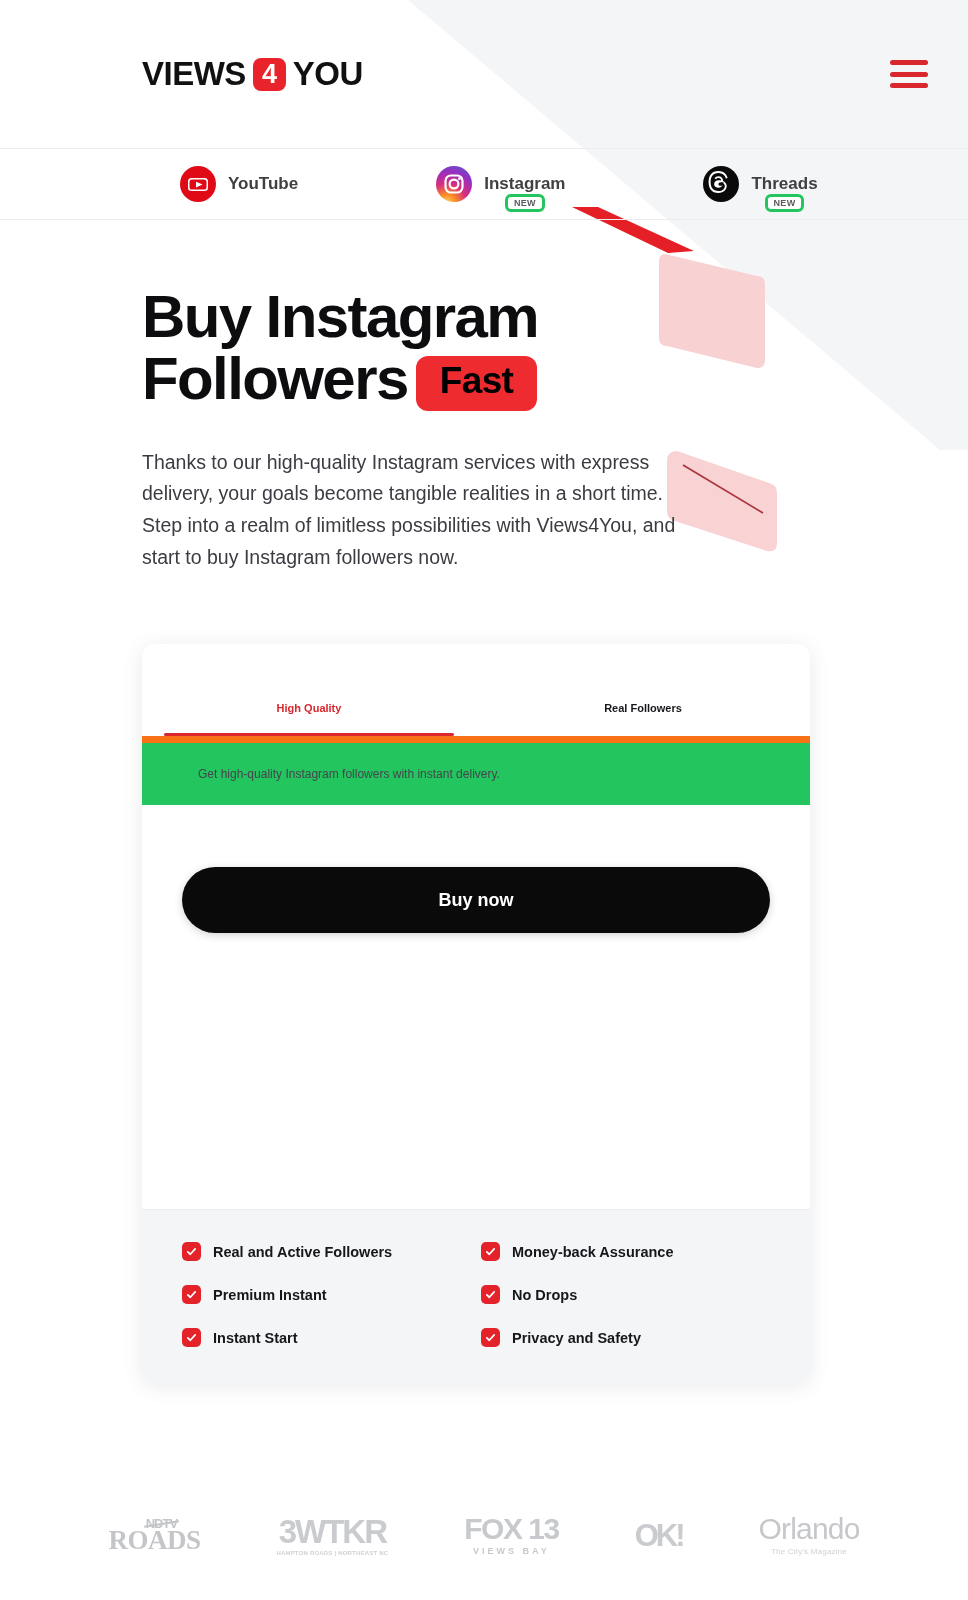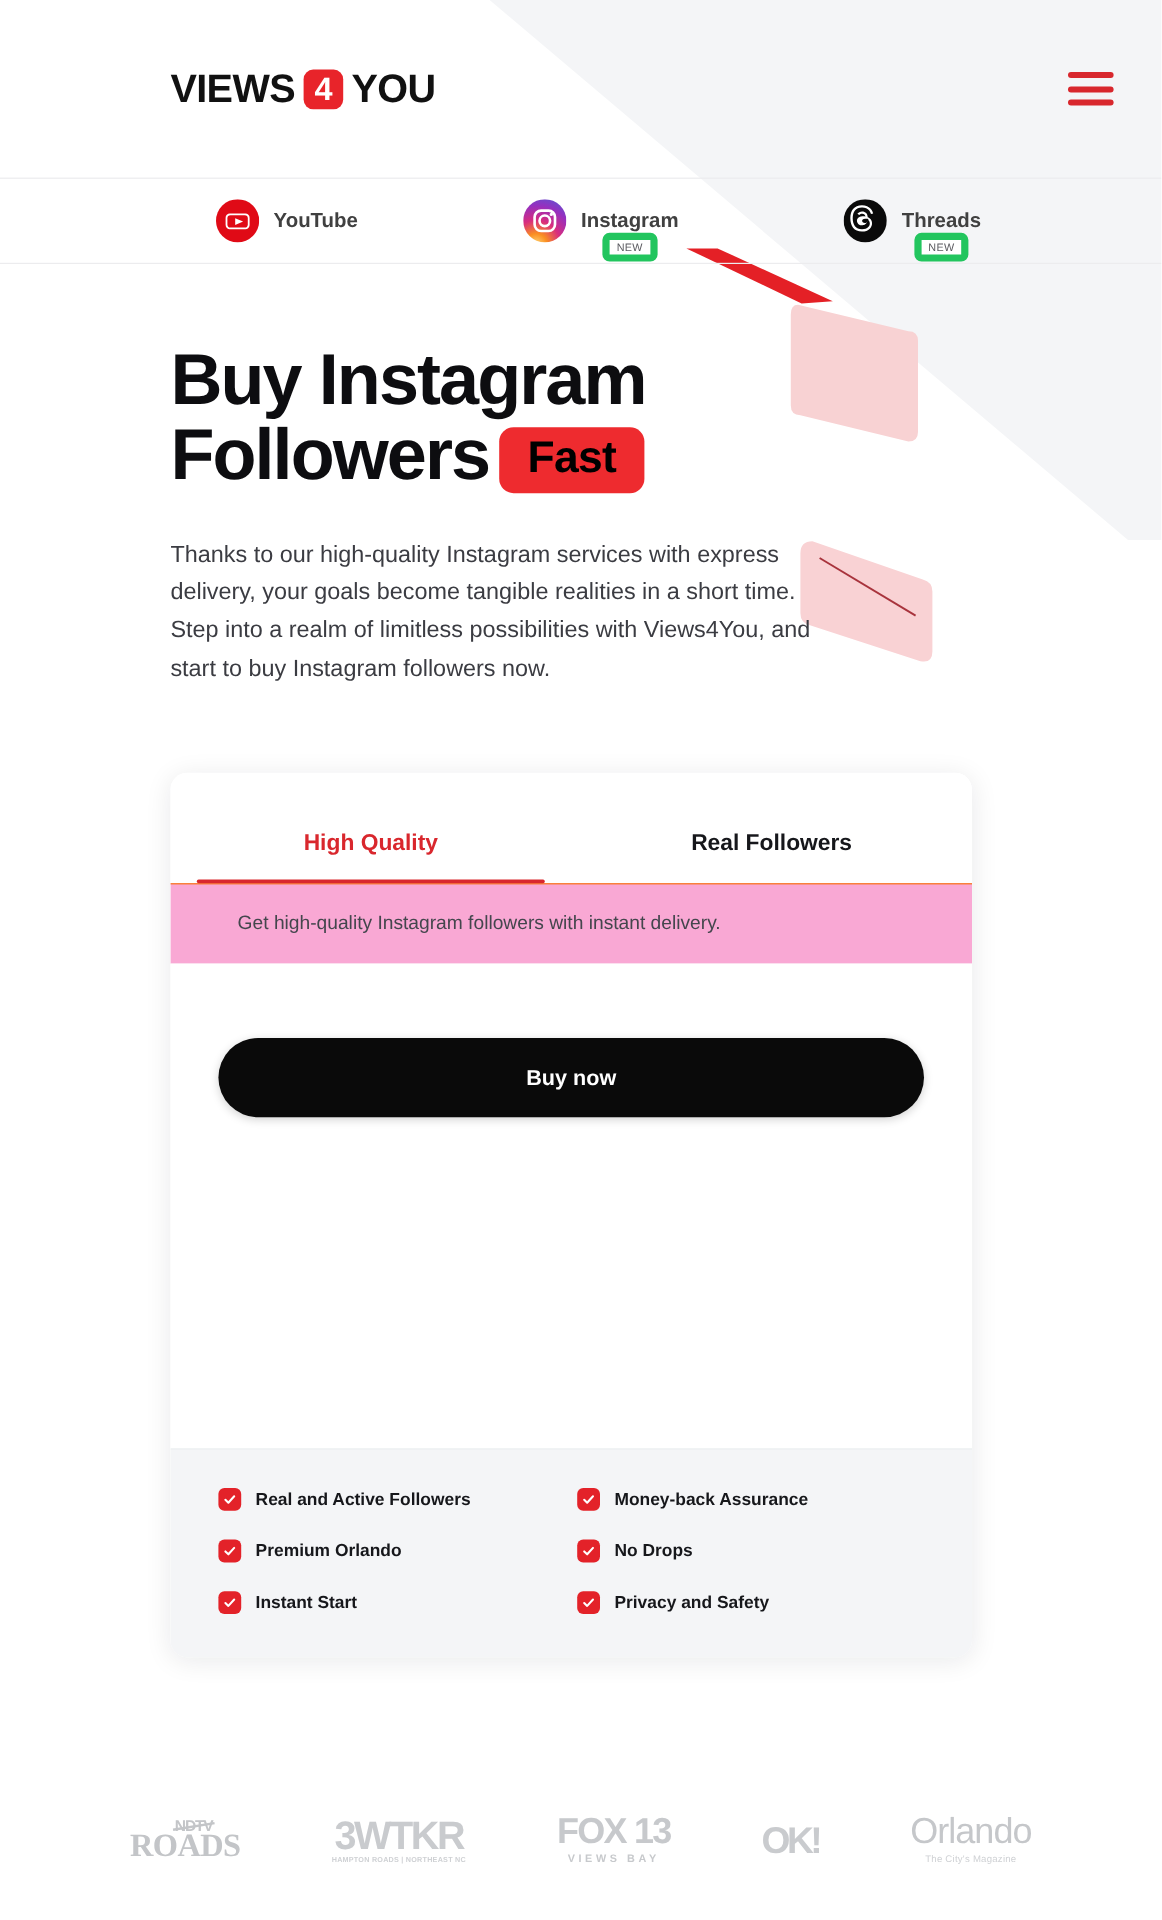--- a/index.html
+++ b/index.html
@@ -98,23 +98,23 @@
   .plat-label {
     font-size: 17px;
     font-weight: 700;
     color: #404040;
   }
   .plat-text { position: relative; display: flex; flex-direction: column; align-items: center; }
   .badge-new {
     position: absolute;
     top: 20px;
     font-size: 9px;
-    font-weight: 400;
+    font-weight: 700;
     color: #5b5b60;
-    border: 6px solid #22c55e;
+    border: 3px solid #22c55e;
     border-radius: 6px;
     padding: 1px 6px;
     background: #fff;
     letter-spacing: 0.3px;
   }
   .ico { width: 36px; height: 36px; flex: none; }
 
   
   .deco {
     position: absolute;
@@ -175,44 +175,44 @@
   }
   .tabs {
     display: flex;
     height: 92px;
     align-items: flex-end;
     background: #ffffff;
   }
   .tab {
     flex: 1;
     text-align: center;
-    font-size: 19px;
+    font-size: 11px;
     font-weight: 700;
     color: #16171b;
     padding-bottom: 22px;
     cursor: pointer;
     position: relative;
   }
   .tab.active { color: #d9272d; }
   .tab.active::after {
     content: "";
     position: absolute;
     left: 22px;
     right: 22px;
     bottom: 0;
     height: 3px;
     background: #d9272d;
     border-radius: 2px;
   }
   .subnote {
-    background: #f9a8d4;
-    font-size: 16px;
+    background: #22c55e;
+    font-size: 12px;
     color: #44464d;
     padding: 24px 0 24px 56px;
-    border-top: 1px solid #f97316;
+    border-top: 7px solid #f97316;
   }
   .buy-area {
     background: #ffffff;
     padding: 62px 40px 0 40px;
     height: 404px;
   }
   .buy-now {
     display: block;
     width: 100%;
     height: 66px;
@@ -412,21 +412,21 @@
             </svg>
         </span>
         <span>Money-back Assurance</span>
       </div>
       <div class="feat">
         <span class="check">
           <svg width="11" height="11" viewBox="0 0 12 12">
               <polyline points="2,6.4 4.7,9 10,3.2" fill="none" stroke="#ffffff" stroke-width="1.9" stroke-linecap="round" stroke-linejoin="round"></polyline>
             </svg>
         </span>
-        <span>Premium Orlando</span>
+        <span>Premium Instant</span>
       </div>
       <div class="feat">
         <span class="check">
           <svg width="11" height="11" viewBox="0 0 12 12">
               <polyline points="2,6.4 4.7,9 10,3.2" fill="none" stroke="#ffffff" stroke-width="1.9" stroke-linecap="round" stroke-linejoin="round"></polyline>
             </svg>
         </span>
         <span>No Drops</span>
       </div>
       <div class="feat">

